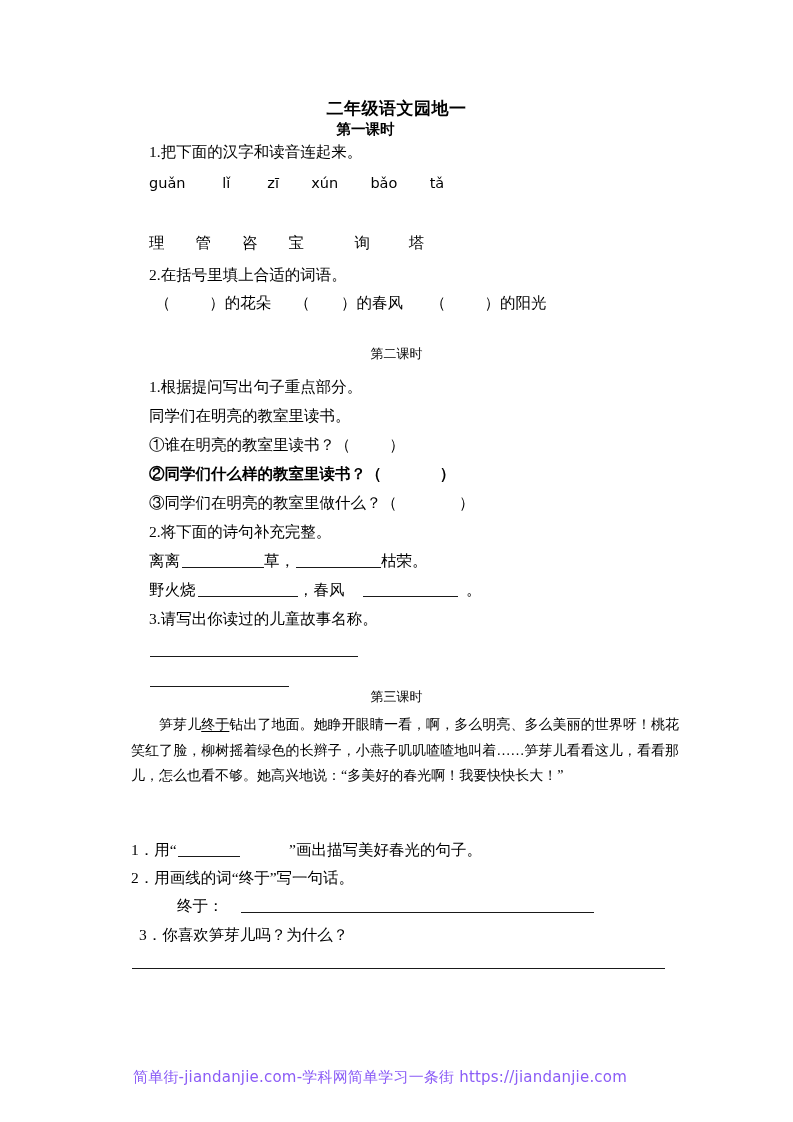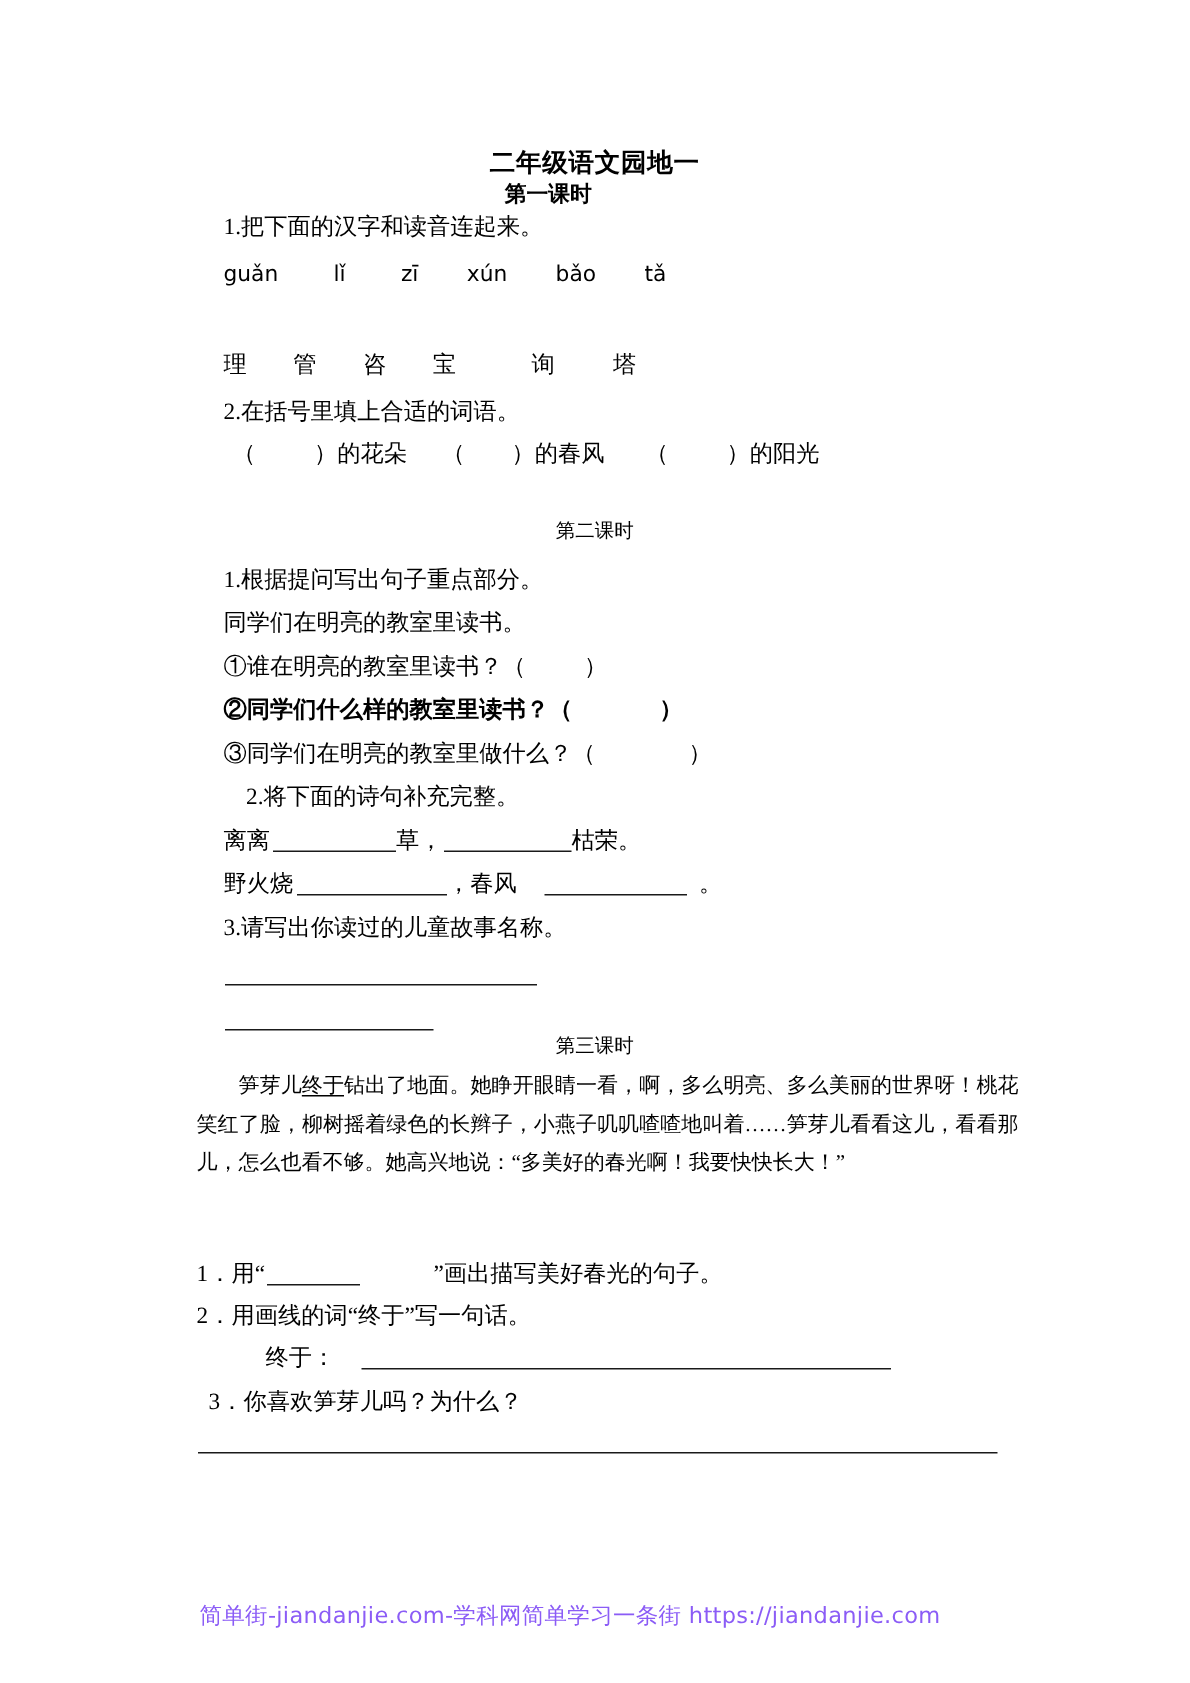--- a/index.html
+++ b/index.html
@@ -106,21 +106,21 @@
   <div class="abs q" style="left:155px; top:291px;">（          ）的花朵      （        ）的春风       （          ）的阳光</div>
 
   <div class="abs q" style="left:149px; top:375px;">1.根据提问写出句子重点部分。</div>
 
   <div class="abs q" style="left:149px; top:404px;">同学们在明亮的教室里读书。</div>
 
   <div class="abs q" style="left:149px; top:433px;">①谁在明亮的教室里读书？（          ）</div>
   <div class="abs q" style="left:149px; top:462px;font-weight:bold;">②同学们什么样的教室里读书？（               ）</div>
   <div class="abs q" style="left:149px; top:491px;">③同学们在明亮的教室里做什么？（                ）</div>
 
-  <div class="abs q" style="left:164px; top:520px;">2.将下面的诗句补充完整。</div>
+  <div class="abs q" style="left:149px; top:520px;">2.将下面的诗句补充完整。</div>
 
   <div class="abs q" style="left:149px; top:549px;">离离</div>
   <div class="rule thin" style="left:182px; top:567px; width:82px;"></div>
   <div class="abs q" style="left:264px; top:549px;">草，</div>
   <div class="rule thin" style="left:296px; top:567px; width:85px;"></div>
   <div class="abs q" style="left:381px; top:549px;">枯荣。</div>
 
   <div class="abs q" style="left:149px; top:578px;">野火烧</div>
   <div class="rule thin" style="left:198px; top:596px; width:100px;"></div>
   <div class="abs q" style="left:298px; top:578px;">，春风</div>

